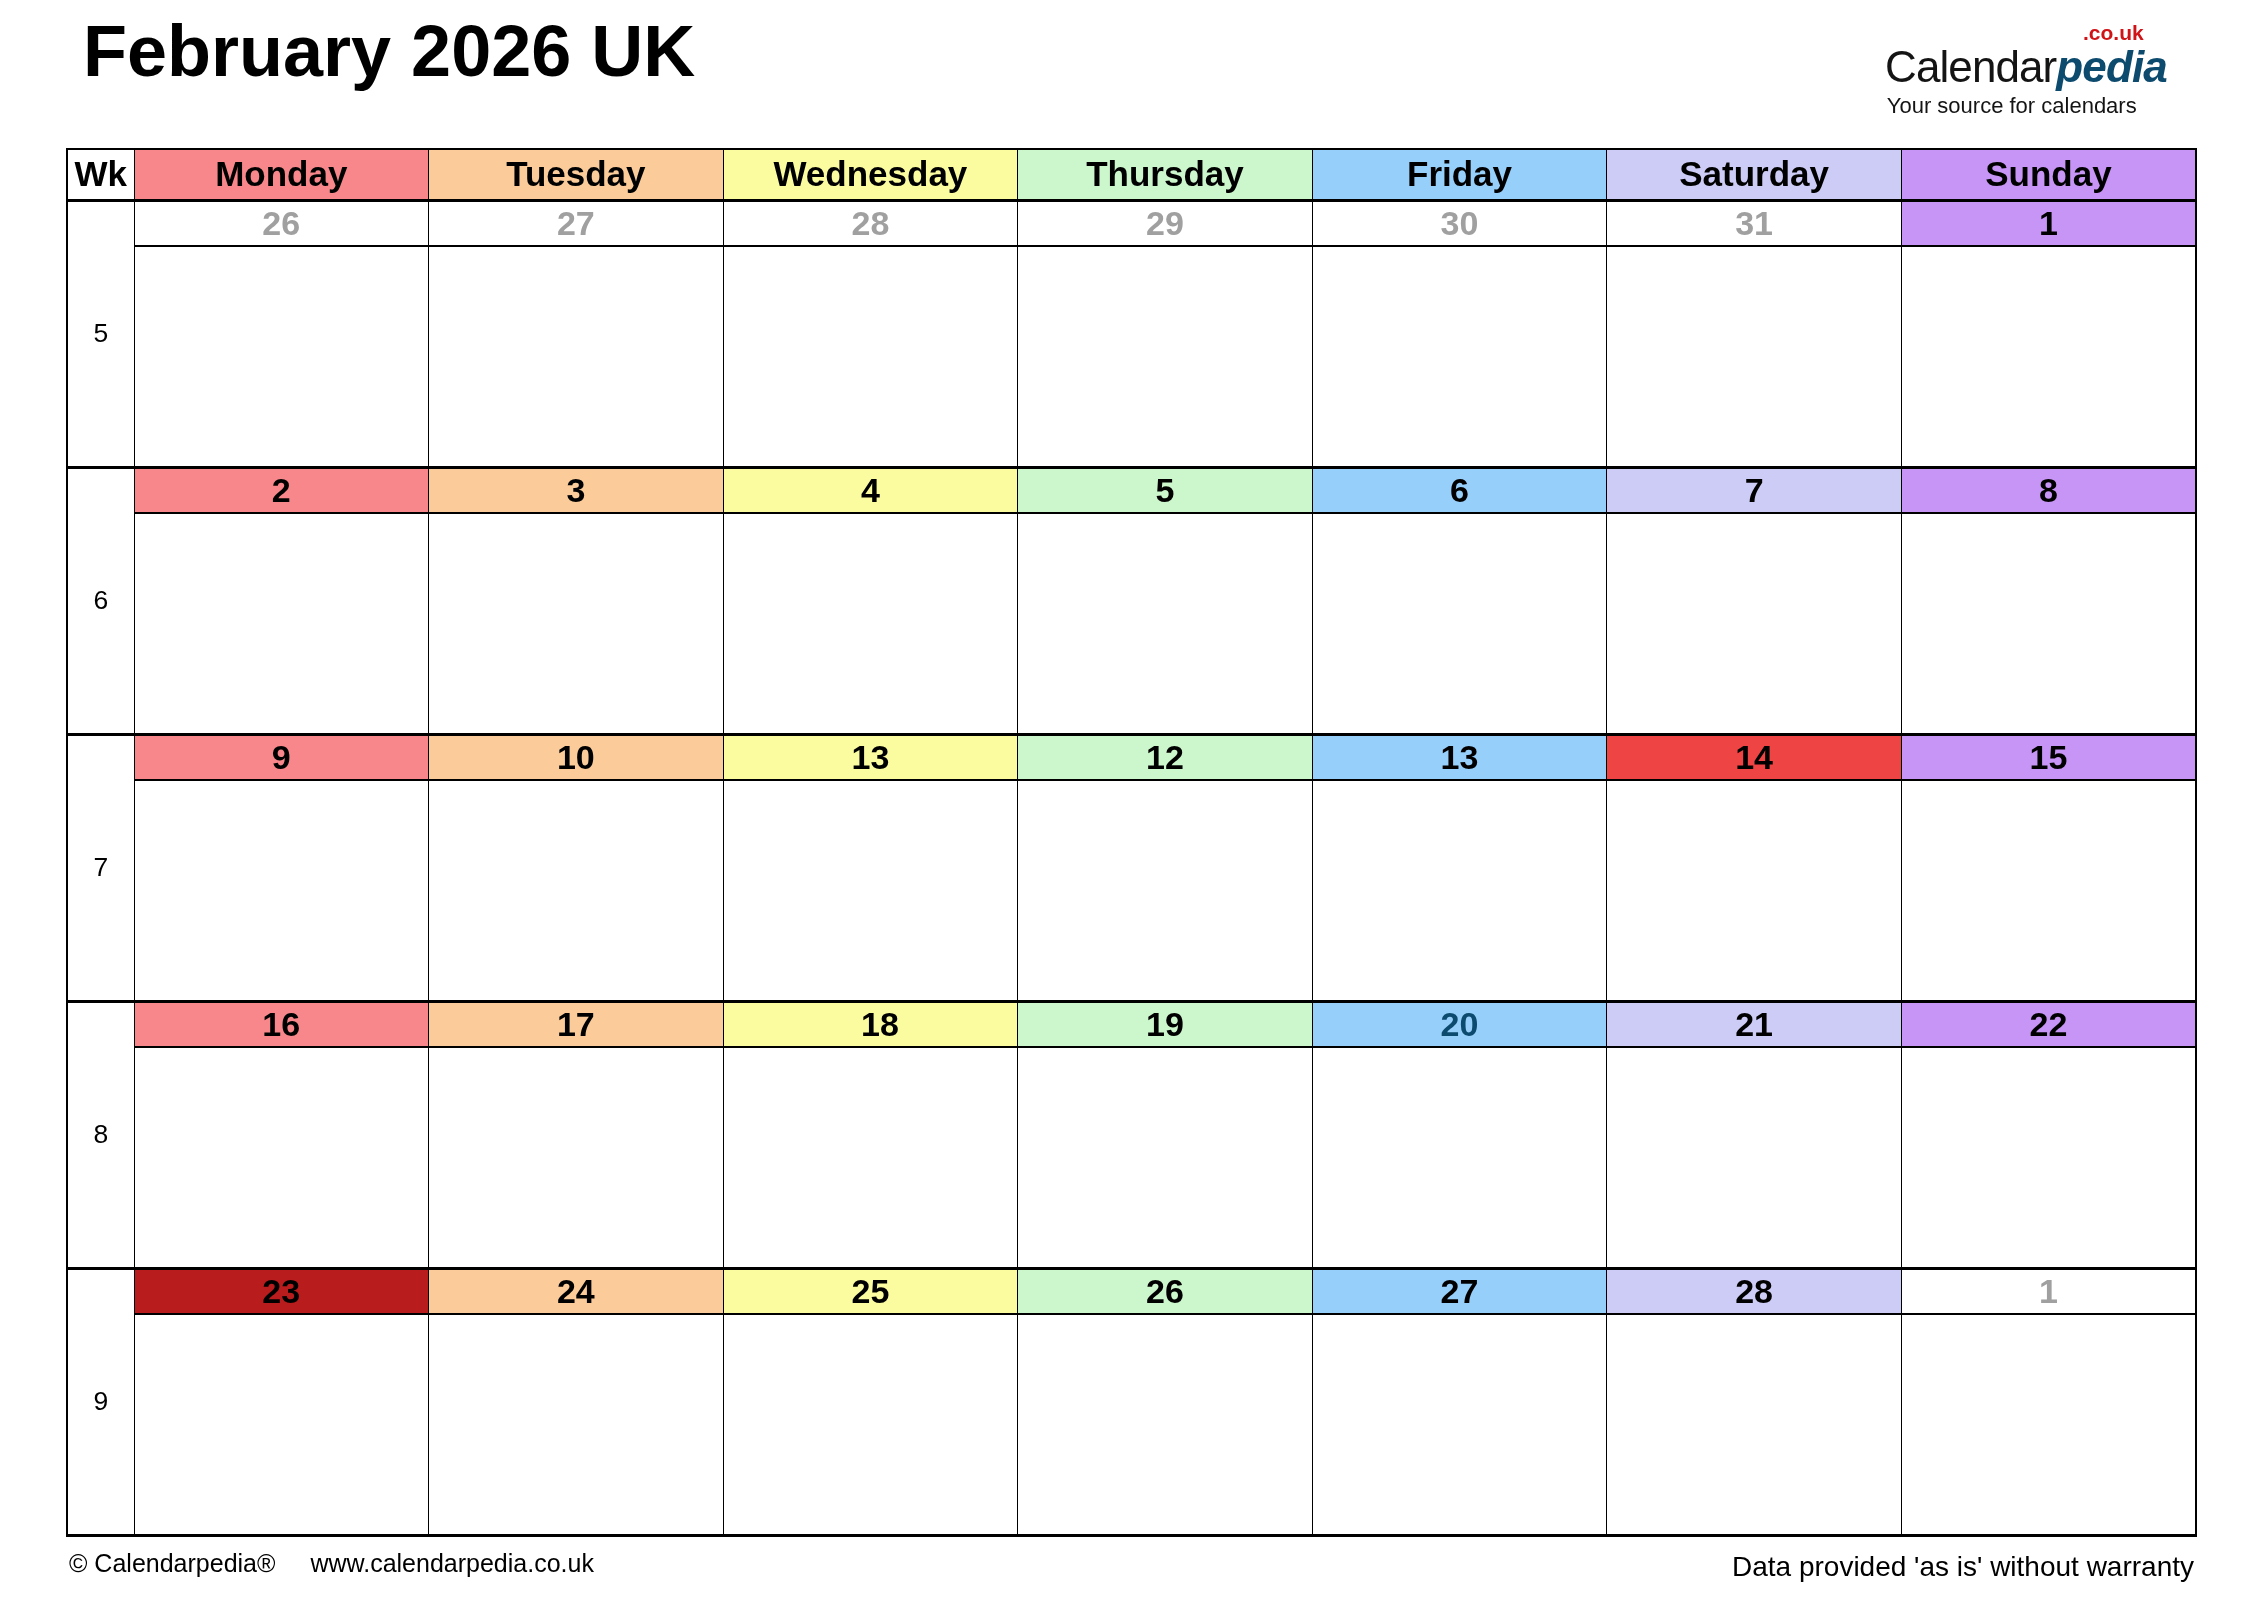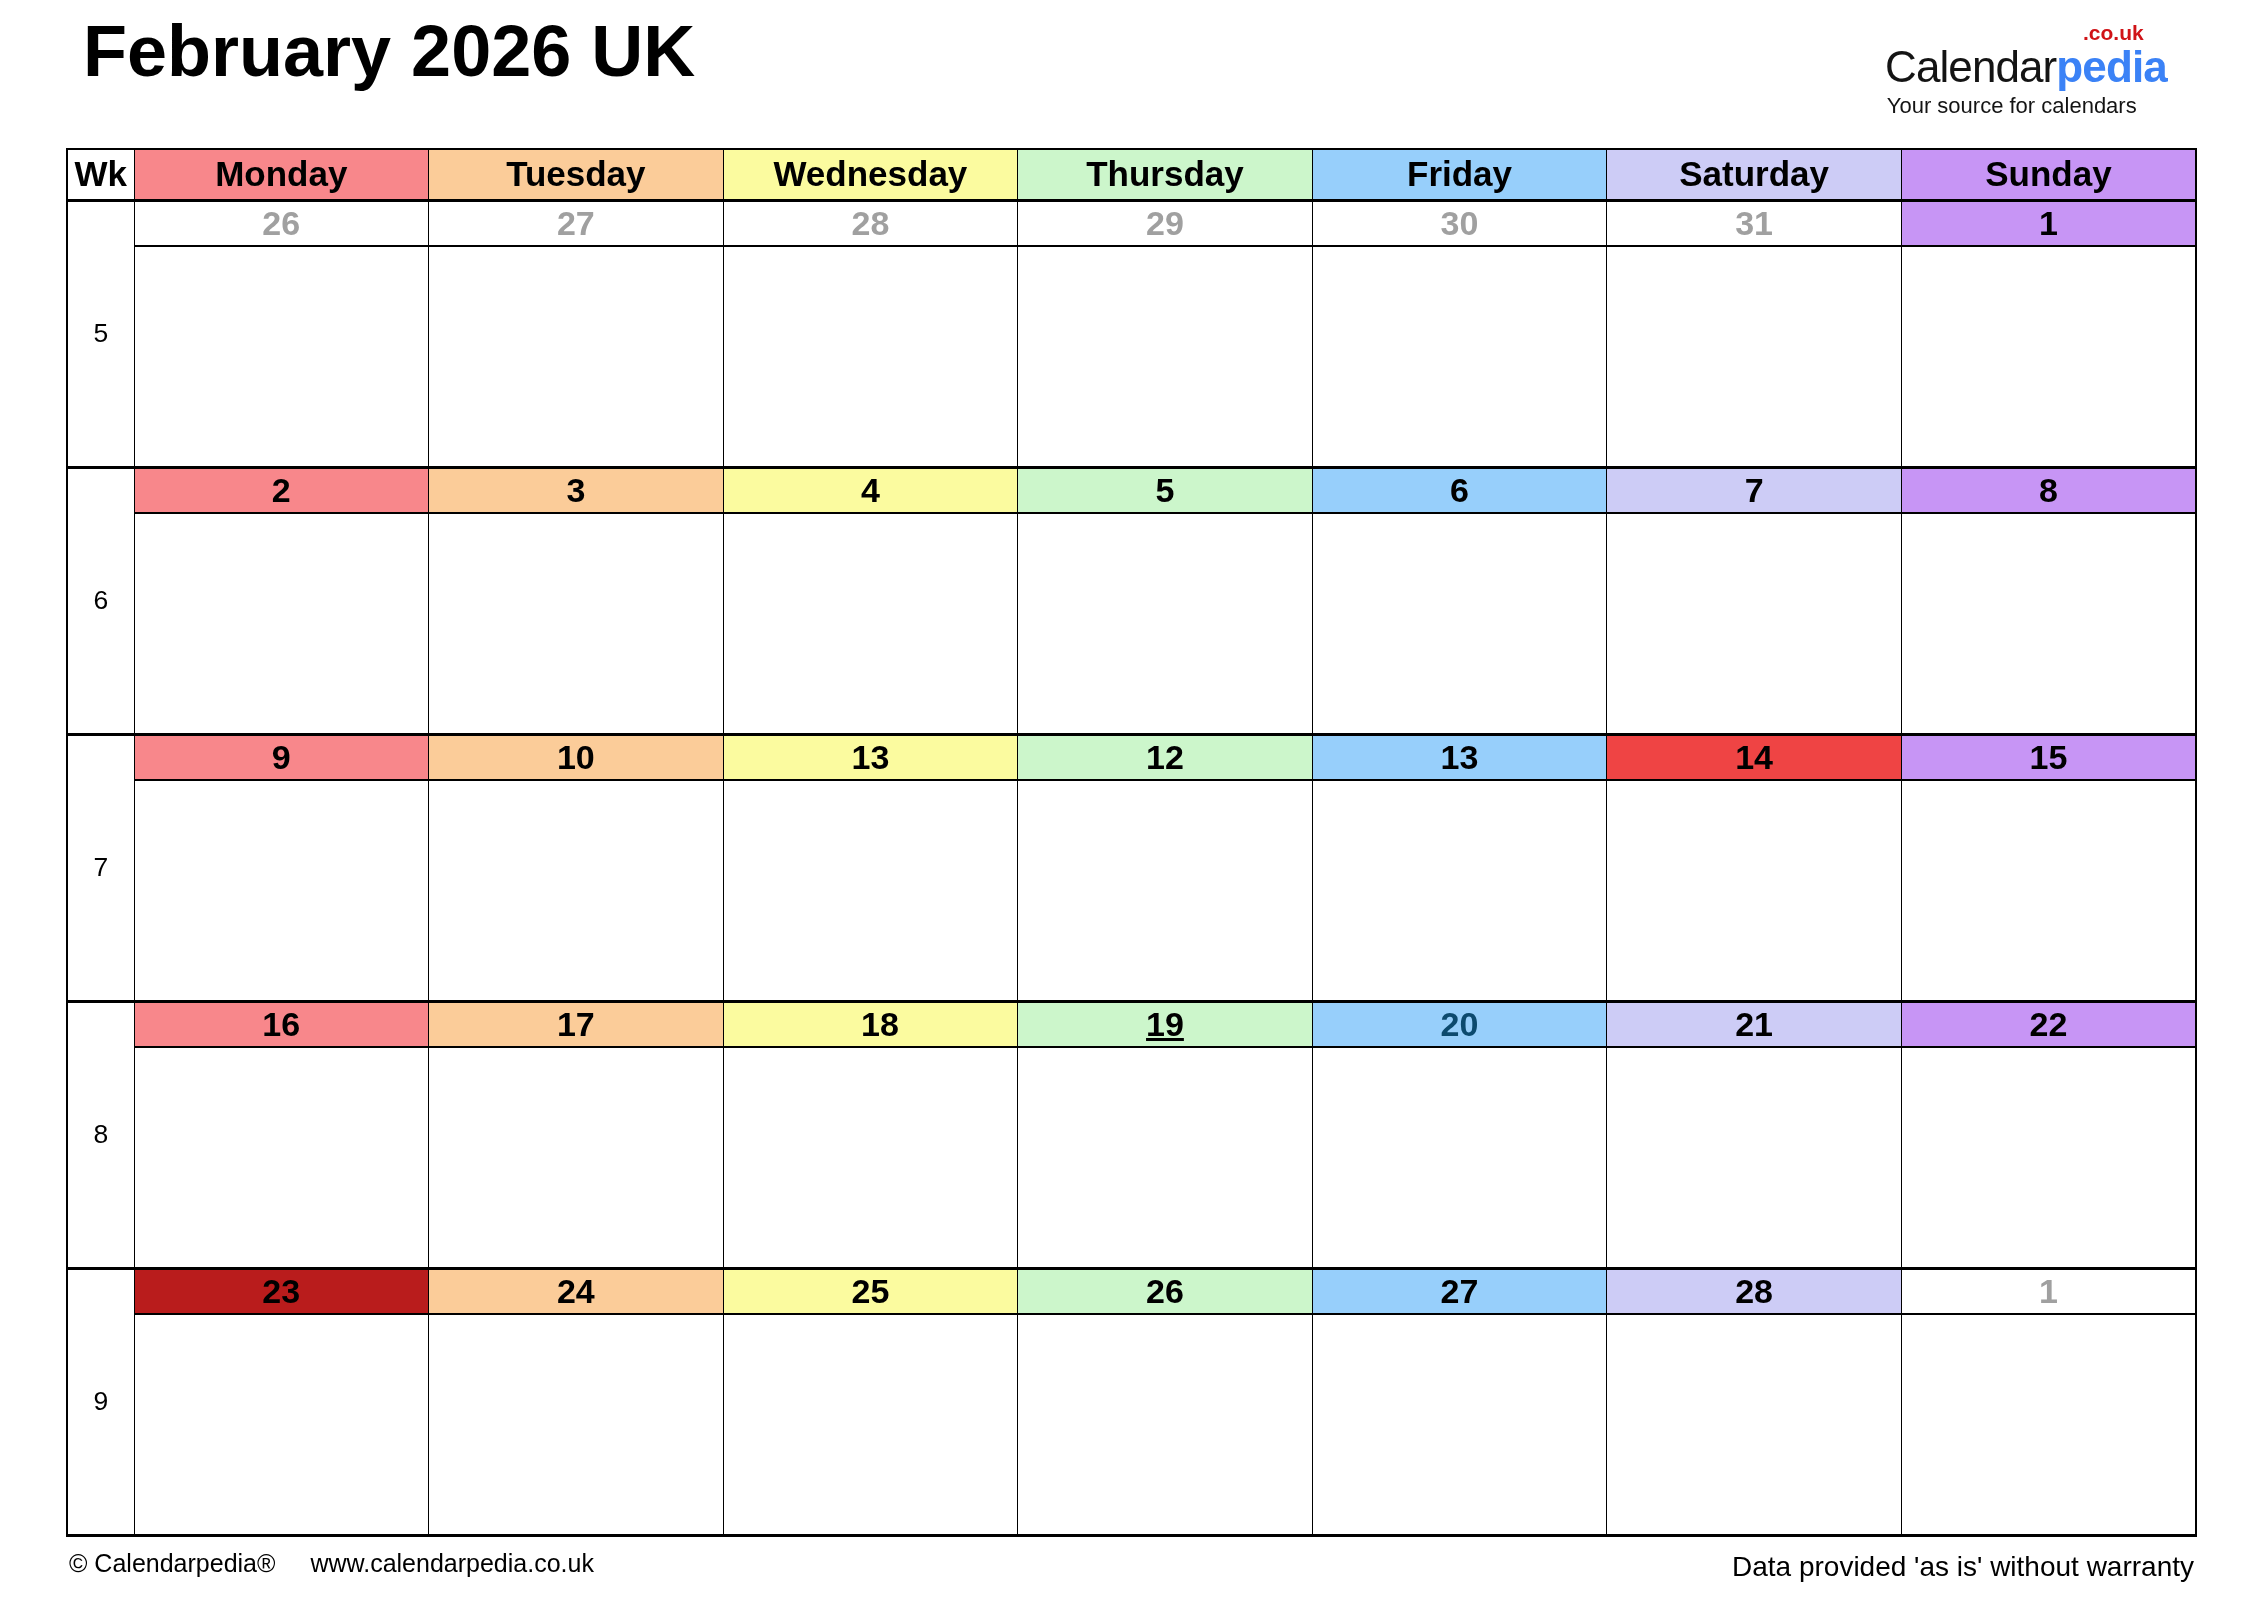--- a/index.html
+++ b/index.html
@@ -8,21 +8,21 @@
     font-family:"Liberation Sans", sans-serif; color:#000; overflow:hidden;
   }
   .title {
     position:absolute; left:83px; top:12px;
     font-size:72px; font-weight:700; line-height:1.1; letter-spacing:0;
   }
   
   .logo { position:absolute; top:21px; right:64px; width:309px; height:99px; }
   .logo-couk { position:absolute; top:0; left:198px; font-size:21px; font-weight:700; color:#D01317; }
   .logo-main { position:absolute; top:21px; left:0; font-size:44px; letter-spacing:-0.9px; color:#141414; white-space:nowrap; }
-  .logo-main .red { color:#3b82f6; font-weight:700; }
+  .logo-main .red { color:#0c4a6e; font-weight:700; font-style:italic; }
   .logo-tagline { position:absolute; top:72px; left:1.8px; font-size:22px; color:#141414; white-space:nowrap; }
   
   .cal {
     position:absolute; left:66px; top:148px; width:2131px;
     border-collapse:collapse; table-layout:fixed; background:#fff;
     border:2.6px solid #000;
   }
   .cal th, .cal td { border:1.8px solid #000; padding:0; overflow:hidden; }
   tr.hdr { height:51px; }
   tr.hdr th { font-size:35px; font-weight:700; text-align:center; vertical-align:middle; border-bottom:3.5px solid #000; }
@@ -127,21 +127,21 @@
           <td></td>
           <td></td>
           <td></td>
           <td></td>
         </tr>
         <tr class="band">
           <td class="wkcell" rowspan="2">8</td>
           <td class="datecell" style="background: rgb(248, 135, 139); color: rgb(0, 0, 0);">16</td>
           <td class="datecell" style="background: rgb(251, 204, 153); color: rgb(0, 0, 0);">17</td>
           <td class="datecell" style="background: rgb(251, 251, 159); color: rgb(0, 0, 0); padding-left: 19px;">18</td>
-          <td class="datecell" style="background: rgb(204, 246, 203); color: rgb(0, 0, 0); text-decoration: underline;">19</td>
+          <td class="datecell" style="background: rgb(204, 246, 203); color: rgb(0, 0, 0);">19</td>
           <td class="datecell" style="background: rgb(151, 207, 251); color: #0c4a6e;">20</td>
           <td class="datecell" style="background: rgb(205, 204, 246); color: rgb(0, 0, 0);">21</td>
           <td class="datecell" style="background: rgb(199, 149, 245); color: rgb(0, 0, 0);">22</td>
         </tr>
         <tr class="emptyrow">
           <td></td>
           <td></td>
           <td></td>
           <td></td>
           <td></td>

